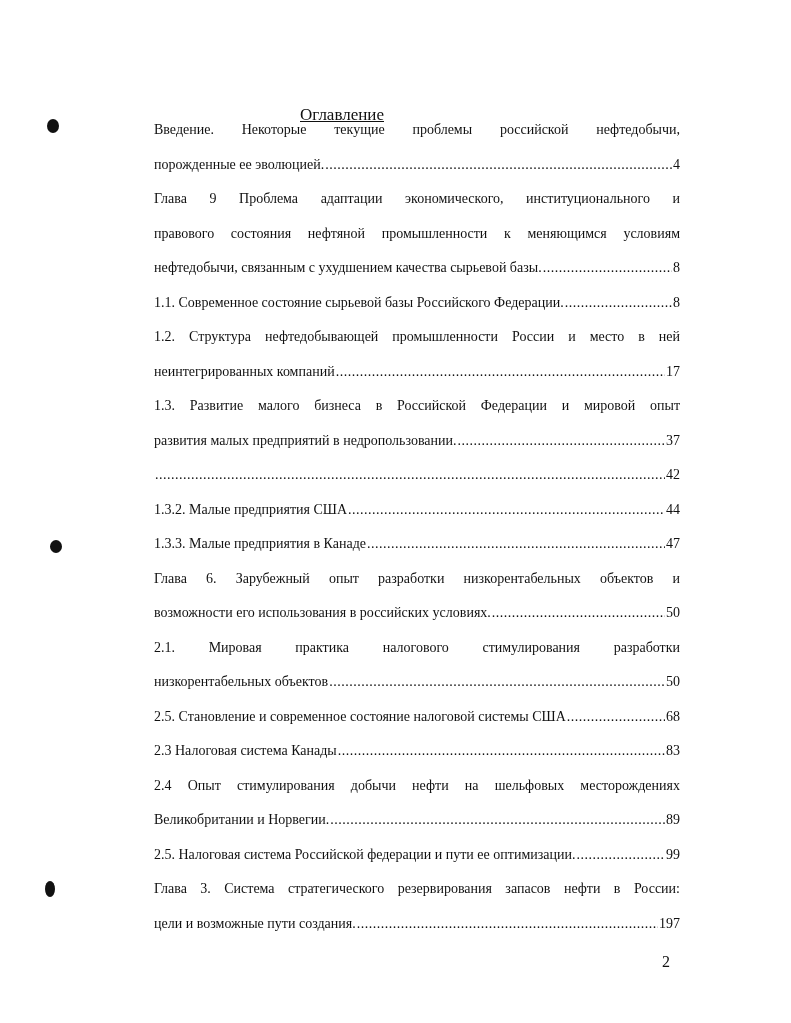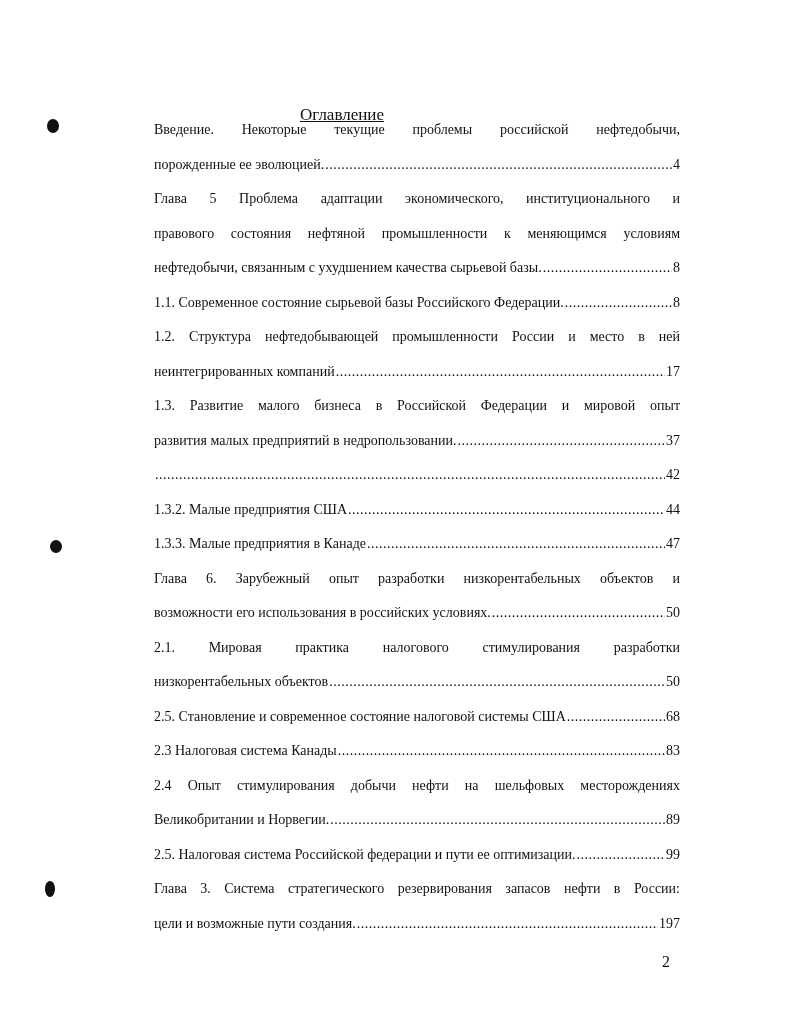--- a/index.html
+++ b/index.html
@@ -105,21 +105,21 @@
   <div class="toc" id="toc">
       <div class="entry">
         <span class="just">Введение. Некоторые текущие проблемы российской нефтедобычи,</span>
         <div class="leader-line">
           <span class="txt">порожденные ее эволюцией.</span>
           <span class="dots"></span>
           <span class="pg">4</span>
         </div>
       </div>
       <div class="entry">
-        <span class="just">Глава 5 Проблема адаптации экономического, институционального и</span>
+        <span class="just">Глава 9 Проблема адаптации экономического, институционального и</span>
         <span class="just">правового состояния нефтяной промышленности к меняющимся условиям</span>
         <div class="leader-line">
           <span class="txt">нефтедобычи, связанным с ухудшением качества сырьевой базы. </span>
           <span class="dots"></span>
           <span class="pg">8</span>
         </div>
       </div>
       <div class="entry">
         <div class="leader-line">
           <span class="txt">1.1. Современное состояние сырьевой базы Российского Федерации. </span>

